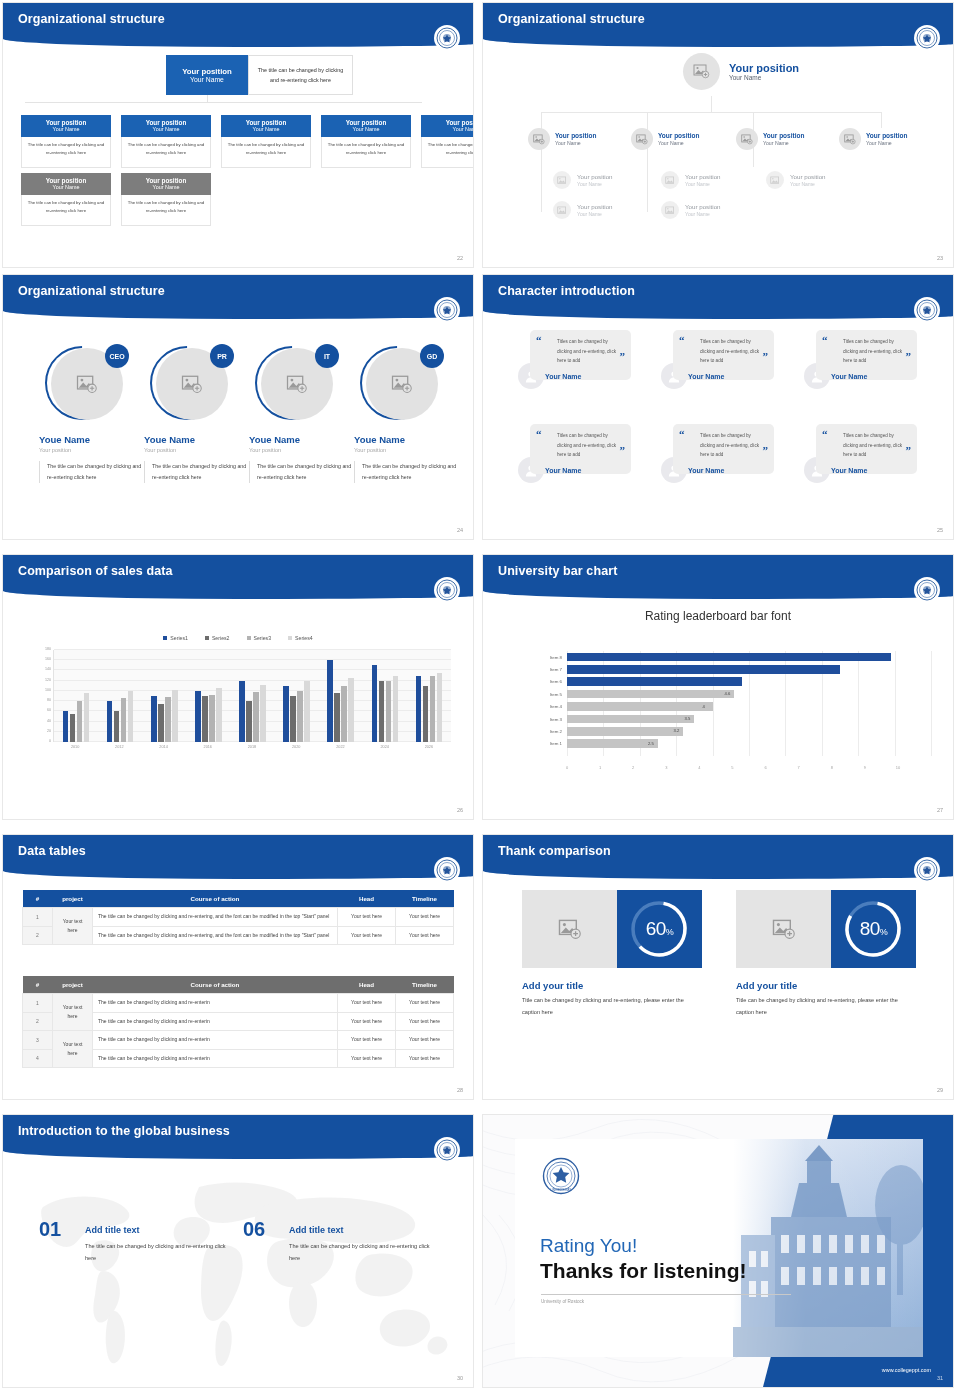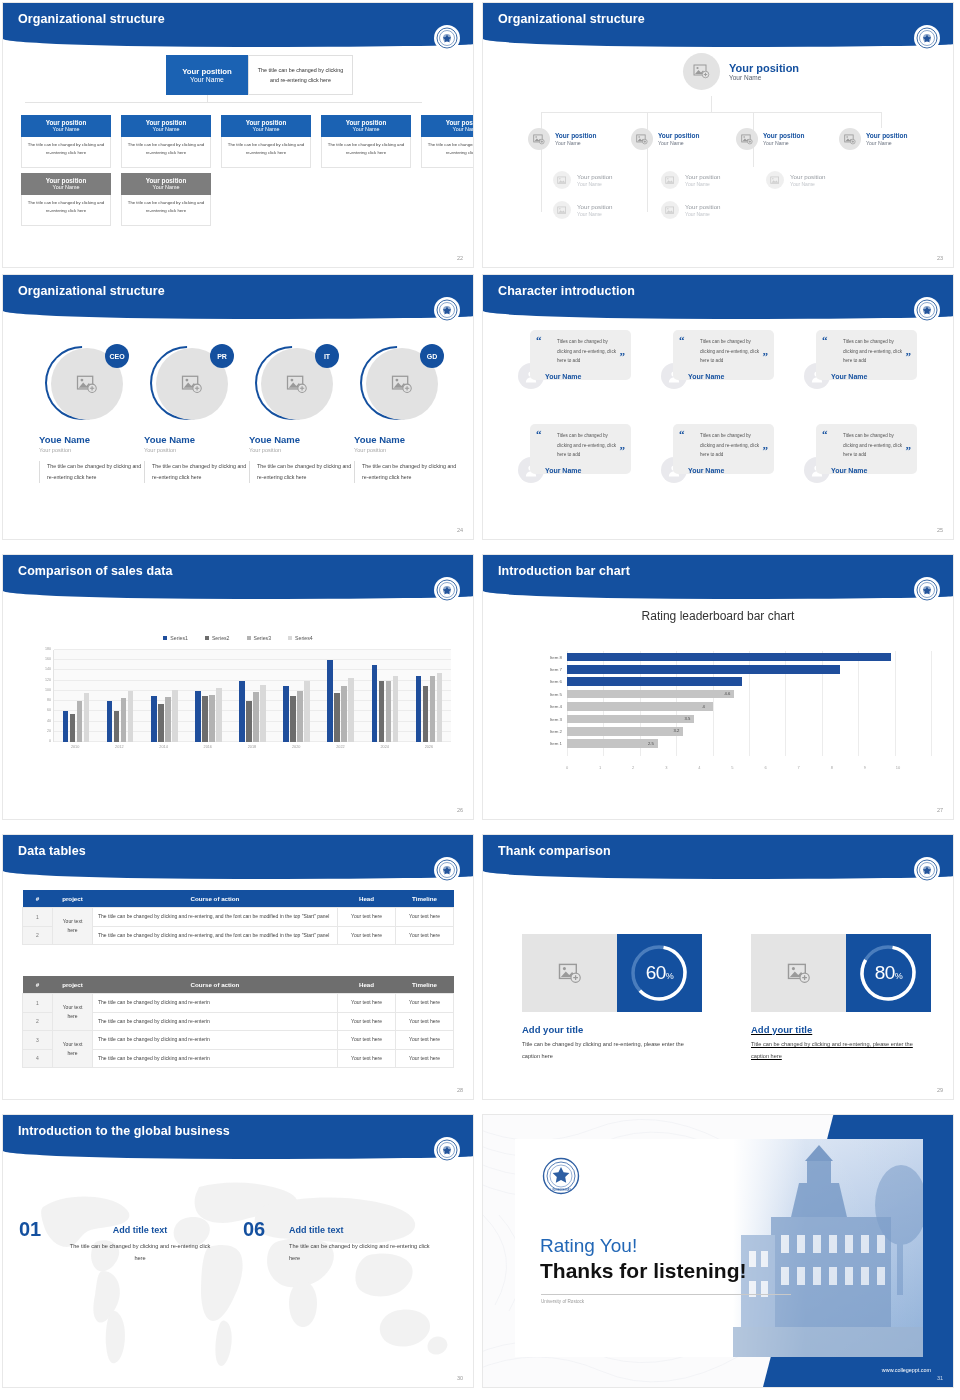--- a/index.html
+++ b/index.html
@@ -170,21 +170,21 @@
   .tbl th { color:#fff; font-size:6.2px; font-weight:bold; padding:5px 2px; text-align:center; }
   .tbl.blue th { background:#14509f; }
   .tbl.gray th { background:#6e6e6e; }
   .tbl td { font-size:5px; color:#444; border:1px solid #e7e7e7; padding:4px 5px; vertical-align:middle; }
   .tbl td.num { text-align:center; color:#777; width:30px; background:#f4f4f4; }
   .tbl td.proj { text-align:center; width:40px; line-height:1.9; background:#f4f4f4; }
   .tbl td.act { line-height:1.9; }
   .tbl td.cell { text-align:center; width:58px; line-height:1.8; }
 
   
-  .dc { position:absolute; top:55px;margin-top:44px; }
+  .dc { position:absolute; top:55px; }
   .dc .imgbox { width:95px; height:78px; background:#e4e4e4; display:flex; align-items:center; justify-content:center; float:left; }
   .dc .donutbox { width:85px; height:78px; background:#14509f; float:left; position:relative;
                   display:flex; align-items:center; justify-content:center; }
   .dc .pct { position:relative; z-index:2; color:#fff; font-size:19px; font-weight:normal; letter-spacing:-.5px; }
   .dc .pct i { font-size:9px; font-style:normal; }
   .dc h4 { clear:both; padding-top:12px; font-size:9.5px; color:#14509f; }
   .dc p { font-size:5.6px; color:#444; line-height:2.1; margin-top:4px; width:162px; }
 
   
   .worldmap { position:absolute; left:0; top:44px; width:100%; height:220px; opacity:.5; }
@@ -793,31 +793,31 @@
           <div>2026</div>
         </div>
 
     <div class="pagenum">26</div>
   </div>
 </div>
 
 <div class="slide r3">
   <div class="slide-inner">
     <div class="band"></div>
-    <div class="band-title">Introduction bar chart</div>
+    <div class="band-title">University bar chart</div>
     <div class="seal">
       <svg width="22" height="22" viewBox="0 0 22 22">
             <circle cx="11" cy="11" r="10" fill="none" stroke="#3d6ca8" stroke-width="1"></circle>
             <circle cx="11" cy="11" r="7.5" fill="none" stroke="#3d6ca8" stroke-width=".6"></circle>
             <circle cx="11" cy="11" r="4" fill="#8fa9cd"></circle>
             <path d="M11 7.5l1.3 2.6 2.9.4-2.1 2 .5 2.9L11 14l-2.6 1.4.5-2.9-2.1-2 2.9-.4z" fill="#23549b"></path>
           </svg>
     </div>
 
-    <div class="chart-title">Rating leaderboard bar chart</div>
+    <div class="chart-title">Rating leaderboard bar font</div>
     <div class="lb-rows" id="lb-rows">
           <div class="lb-row">
             <div class="lb-lab">Item 8</div>
             <div class="lb-track">
               <div class="lb-grid" style="left: 0%; height: 105px;"></div>
               <div class="lb-grid" style="left: 10%; height: 105px;"></div>
               <div class="lb-grid" style="left: 20%; height: 105px;"></div>
               <div class="lb-grid" style="left: 30%; height: 105px;"></div>
               <div class="lb-grid" style="left: 40%; height: 105px;"></div>
               <div class="lb-grid" style="left: 50%; height: 105px;"></div>
@@ -1028,21 +1028,21 @@
         <svg width="62" height="62" viewBox="0 0 62 62" style="position:absolute;left:11px;top:8px;">
           <circle cx="31" cy="31" r="26" fill="none" stroke="#4a7dbd" stroke-width="3.5"></circle>
           <circle cx="31" cy="31" r="26" fill="none" stroke="#ffffff" stroke-width="3.5" stroke-dasharray="98 166" stroke-dashoffset="0" transform="rotate(-80 31 31)" stroke-linecap="butt"></circle>
         </svg>
         <span class="pct"><span>60</span><i>%</i></span>
       </div>
       <h4>Add your title</h4>
       <p>Title can be changed by clicking and re-entering, please enter the caption here</p>
     </div>
 
-    <div class="dc" style="left:268px;text-decoration:underline;">
+    <div class="dc" style="left:253px;">
       <div class="imgbox">
             <svg width="24" height="21" viewBox="0 0 17 15">
               <rect x="1" y="1" width="12" height="10" fill="none" stroke="#9a9a9a" stroke-width="1"></rect>
               <circle cx="4.5" cy="4" r="1.1" fill="#9a9a9a"></circle>
               <path d="M2 10l3.5-4 2.5 2.6L10 6.4l3 3.6z" fill="#9a9a9a"></path>
               <circle cx="12.5" cy="10.5" r="3.3" fill="#e4e4e4" stroke="#9a9a9a" stroke-width=".8"></circle>
               <path d="M12.5 8.8v3.4M10.8 10.5h3.4" stroke="#9a9a9a" stroke-width=".9"></path>
             </svg>
           </div>
       <div class="donutbox">
@@ -1085,21 +1085,21 @@
         <path d="M222 162c6 2 8 14 6 26-2 14-8 22-12 18-5-5-4-22-2-32 2-8 4-14 8-12z"></path>
         <path d="M264 46c30-8 70-10 104-4 24 4 42 12 44 22 2 12-16 18-40 20-32 2-56-4-80-4-22 0-38-4-40-14-2-10 4-18 12-20z"></path>
         <path d="M276 82c20-6 44-4 52 6 6 8 2 20-6 28-10 10-24 14-36 12-14-2-22-14-22-26 0-10 4-18 12-20z"></path>
         <path d="M300 122c8 0 14 10 14 22 0 14-6 24-14 24s-14-10-14-24c0-12 6-22 14-22z"></path>
         <path d="M366 96c18-4 36 0 42 10 5 10-2 22-14 28-14 6-30 4-38-4-8-10-2-30 10-34z"></path>
         <path d="M392 152c14-4 30 0 34 10 4 10-4 20-16 24-14 4-28 0-32-10-4-10 2-20 14-24z"></path>
         <path d="M432 178c8-2 14 4 12 10-2 6-10 10-16 6-6-3-4-14 4-16z"></path>
       </g>
     </svg>
 
-    <div class="gb-item" style="left:16px;text-align:center;">
+    <div class="gb-item" style="left:36px;">
       <div class="gb-num">01</div>
       <div class="gb-tt">Add title text</div>
       <div class="gb-desc">The title can be changed by clicking and re-entering click here</div>
     </div>
     <div class="gb-item" style="left:240px;">
       <div class="gb-num">06</div>
       <div class="gb-tt">Add title text</div>
       <div class="gb-desc">The title can be changed by clicking and re-entering click here</div>
     </div>
 

